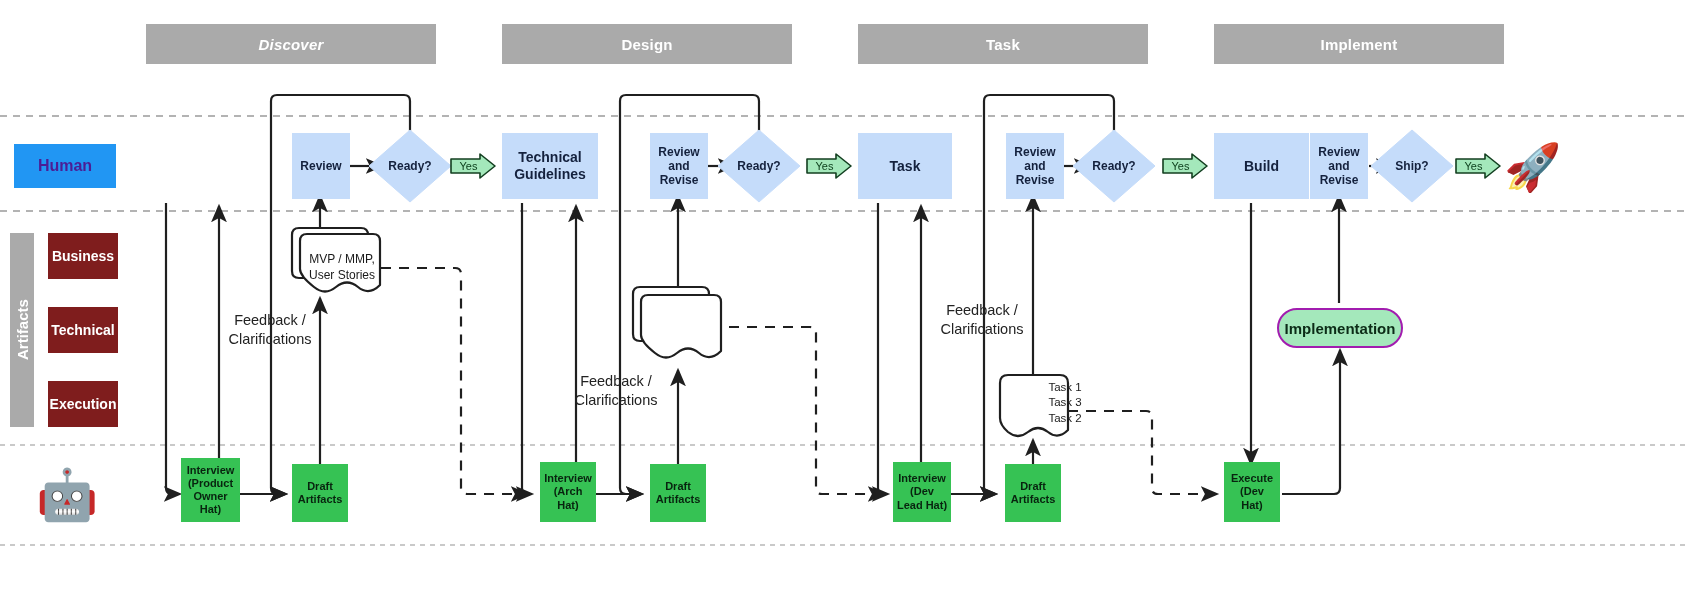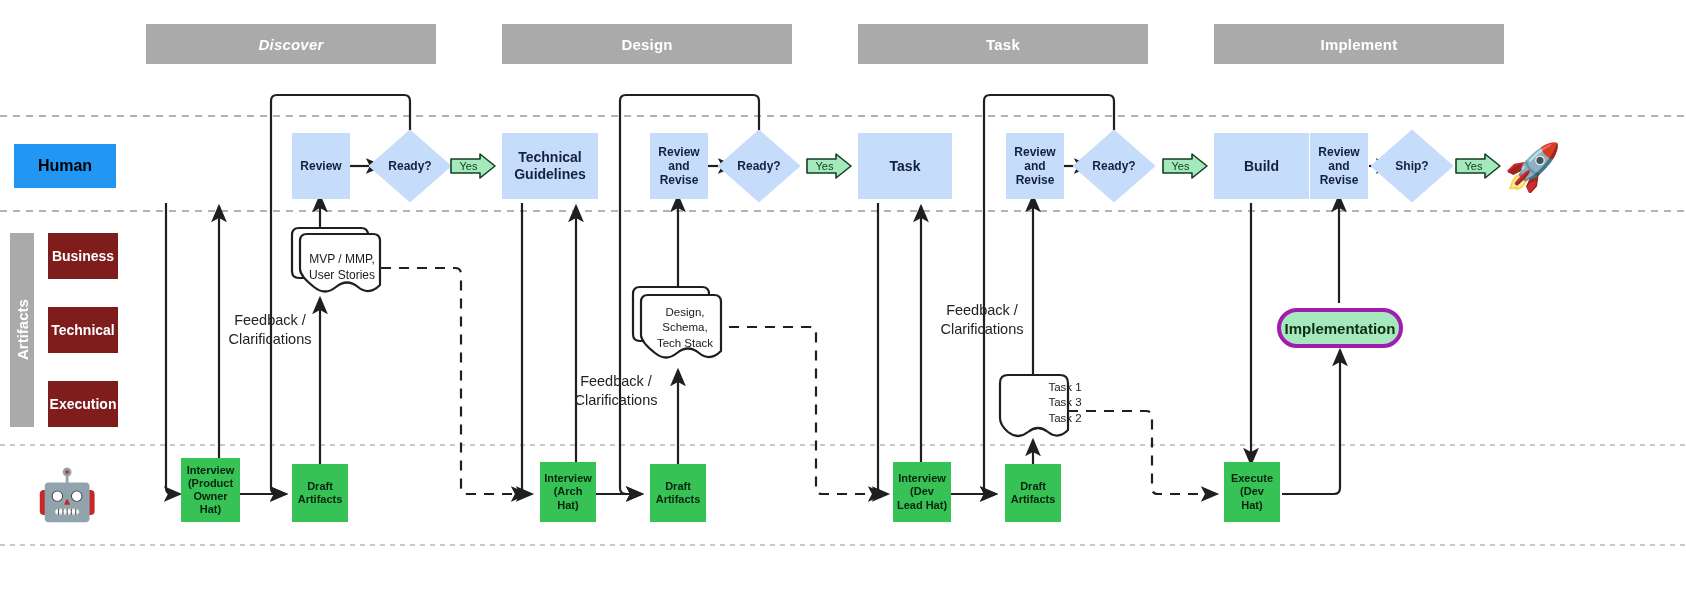--- a/index.html
+++ b/index.html
@@ -5,34 +5,34 @@
   html,body{margin:0;padding:0;background:#ffffff;}
   body{font-family:"Liberation Sans","DejaVu Sans",sans-serif;}
   #stage{position:relative;width:1686px;height:592px;overflow:hidden;background:#fff;}
   #svg-layer{position:absolute;left:0;top:0;width:1686px;height:592px;}
   .node{position:absolute;box-sizing:border-box;display:flex;align-items:center;justify-content:center;text-align:center;}
 
   
   .phase{background:#aaaaaa;color:#ffffff;font-weight:bold;font-size:15px;letter-spacing:.2px;}
 
   
-  .lane-human{background:#2196f3;color:#000000;font-weight:bold;font-size:16px;}
+  .lane-human{background:#2196f3;color:#4c1d95;font-weight:bold;font-size:16px;}
   .lane-artifacts{background:#aaaaaa;color:#ffffff;font-weight:bold;font-size:15px;}
   .lane-artifacts-vert{writing-mode:vertical-rl;transform:rotate(180deg);}
   .lane-sub{background:#7f1d1d;color:#ffffff;font-weight:bold;font-size:14px;}
 
   
   .blue-box{background:#c5dcfa;border:1px solid #c5dcfa;color:#14213d;font-weight:bold;font-size:14px;line-height:1.18;}
   .blue-box.small{font-size:12px;}
 
   
   .green-box{background:#36c254;border:1px solid #36c254;color:#08240f;font-weight:bold;font-size:11px;line-height:1.2;}
 
   
-  .pill{background:#a4e8bb;border:4px solid #a21caf;border-radius:26px;color:#0c2c17;font-weight:bold;font-size:15px;}
+  .pill{background:#a4e8bb;border:2px solid #a21caf;border-radius:26px;color:#0c2c17;font-weight:bold;font-size:15px;}
 
   
   .yes-arrow{color:#0b3d1a;font-size:11px;font-weight:normal;z-index:4;}
   .yes-arrow svg{position:absolute;left:0;top:0;}
   .yes-arrow span{position:relative;z-index:2;padding-right:9px;}
 
   
   .diamond-wrap{z-index:3;}
   .diamond-wrap .dlabel{position:absolute;left:0;top:0;width:100%;height:100%;
     display:flex;align-items:center;justify-content:center;
@@ -210,27 +210,20 @@
     </div>
   </div>
 
   <div class="node yes-arrow" style="position:absolute;left:806px;top:153px;width:46px;height:26px;">
     <svg width="46" height="26" viewBox="0 0 46 26">
         <polygon points="1,6 30,6 30,1 45,13 30,25 30,20 1,20" fill="#a4e8bb" stroke="#133f20" stroke-width="1.6" stroke-linejoin="round"></polygon>
       </svg>
     <span>Yes</span>
   </div>
 
-  <div class="doc" style="position:absolute;left:633px;top:287px;width:92px;height:70px;">
-    <div class="dtext compact" style="left:6px;top:6px;">
-      <span>Design,</span>
-      <span>Schema,</span>
-      <span>Tech Stack</span>
-    </div>
-  </div>
 
   <div class="edge-label" style="left:556px;top:372px;width:120px;">
     <div>Feedback /</div>
     <div>Clarifications</div>
   </div>
 
   <div class="node green-box" style="left:540px;top:462px;width:56px;height:60px;">
     <span style="white-space:pre-line">Interview
 (Arch
 Hat)</span>

